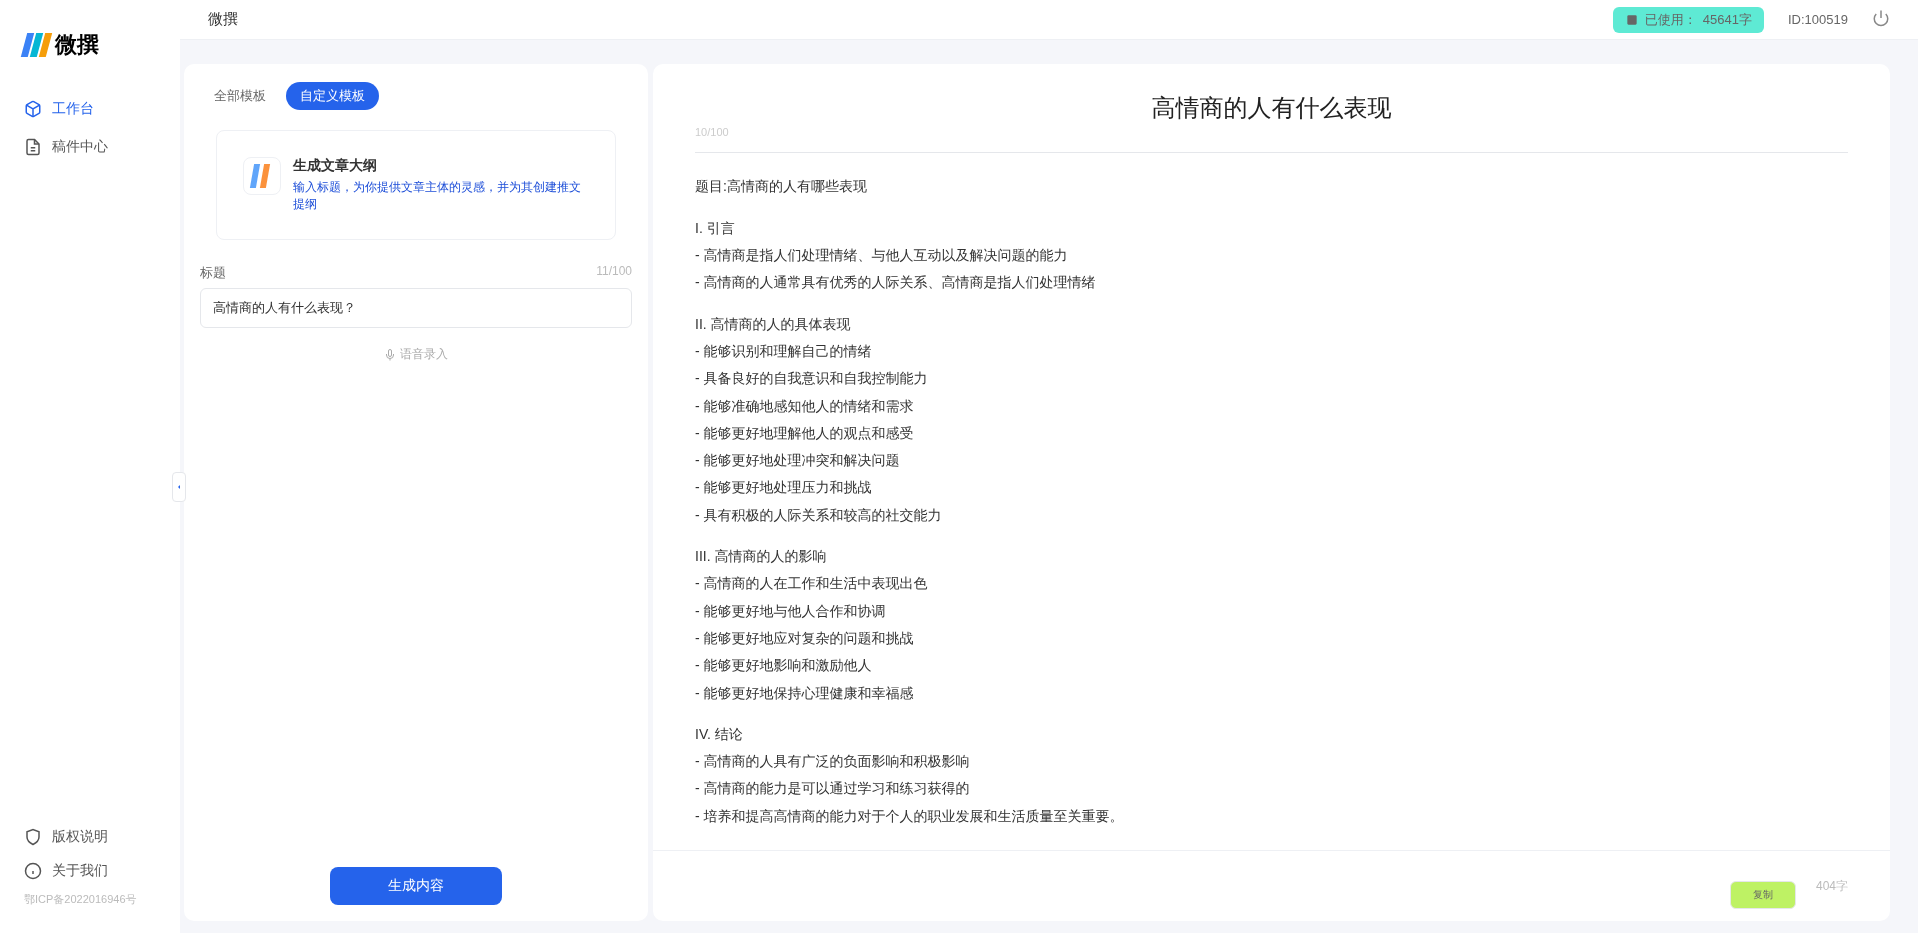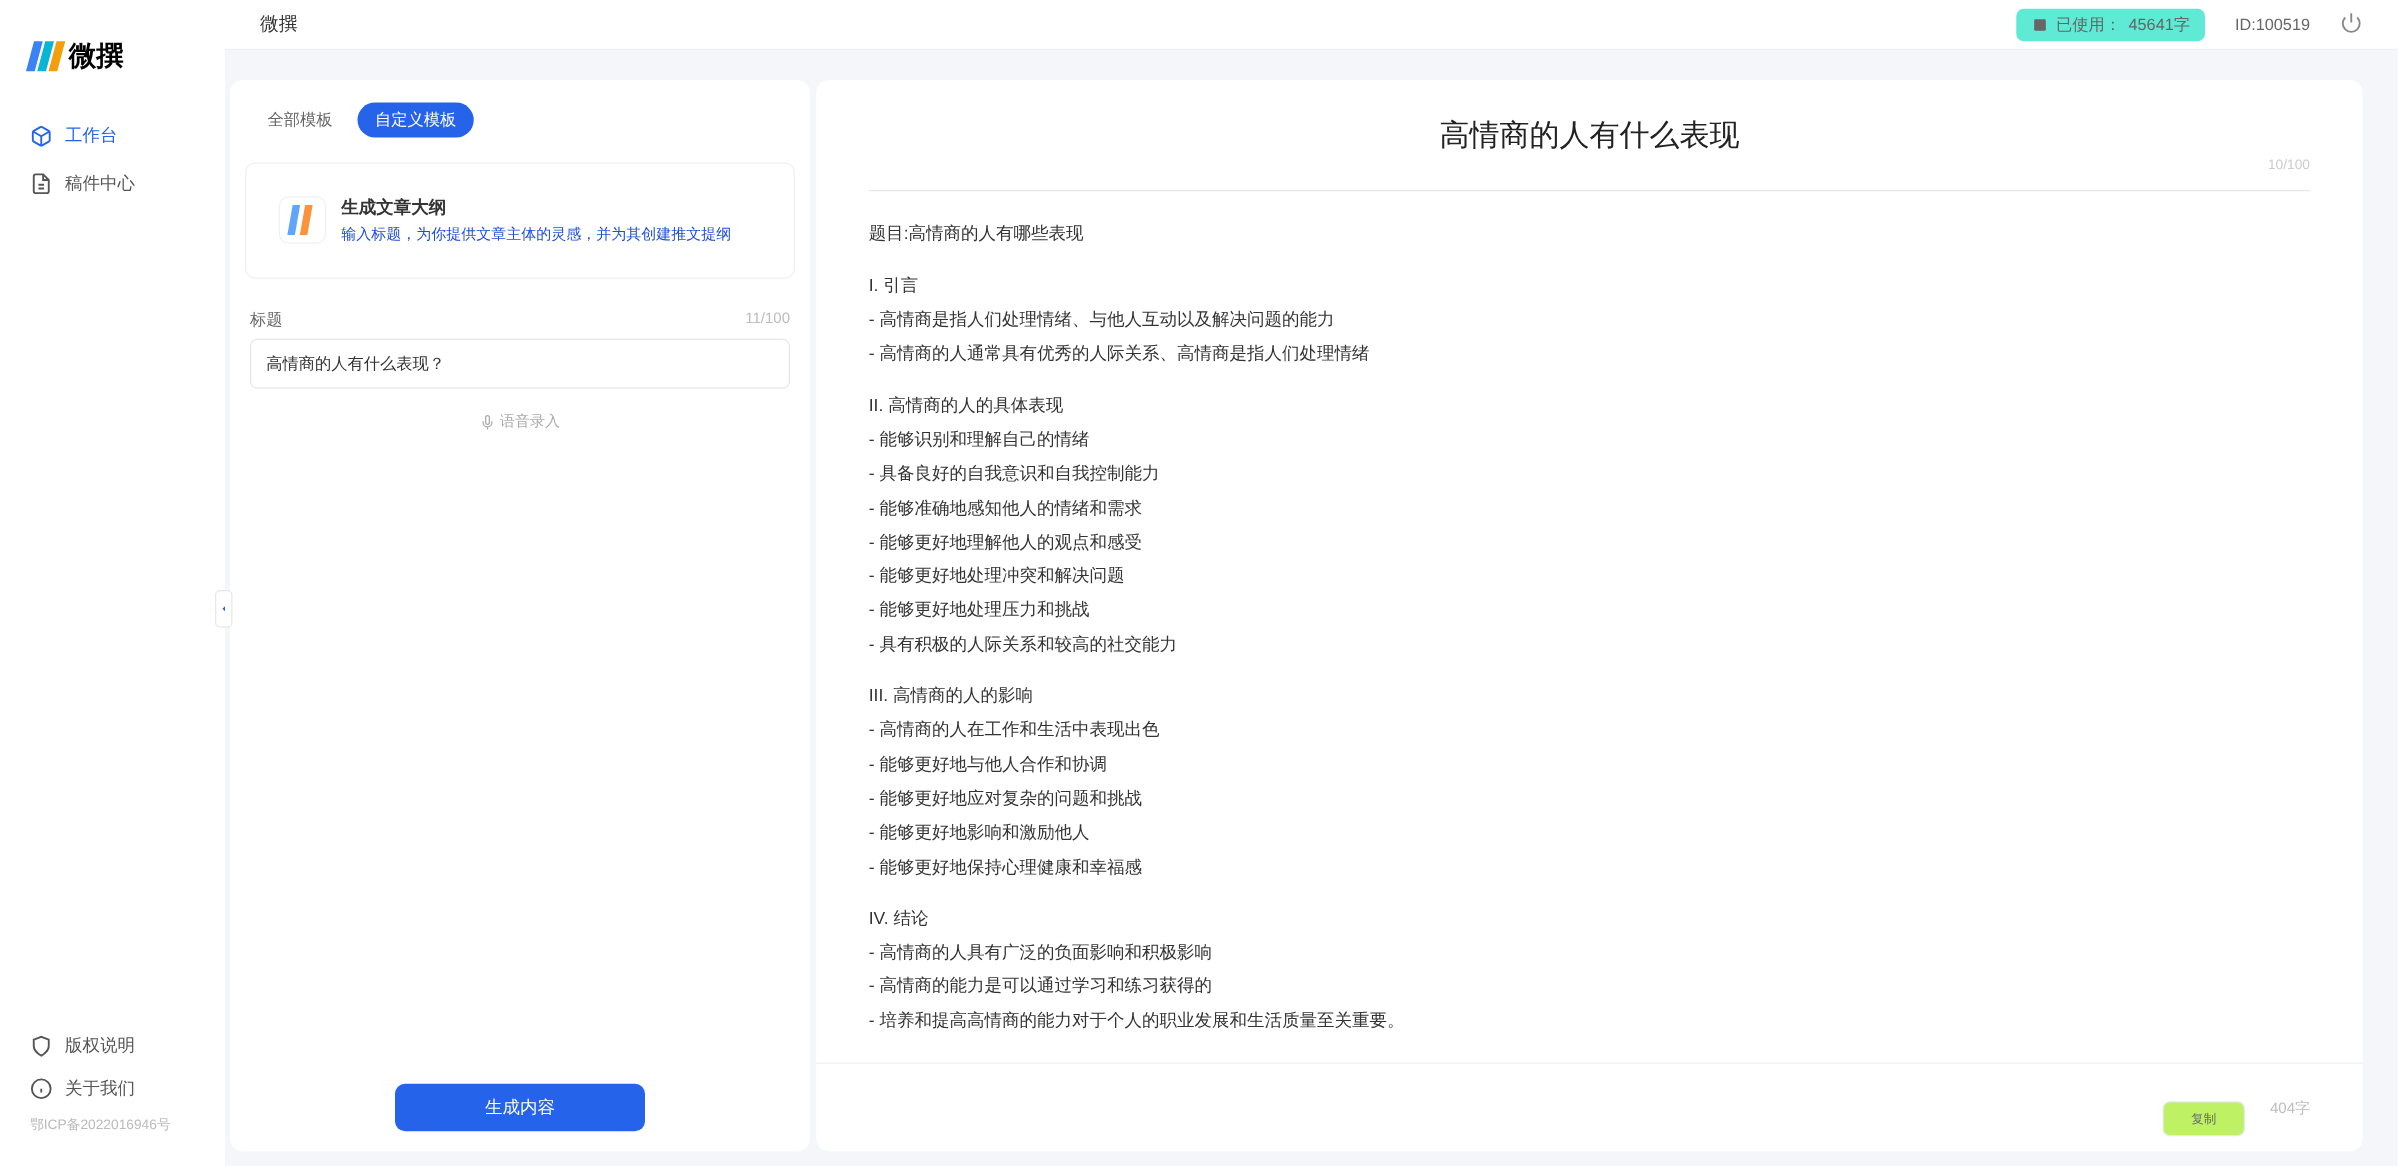--- a/index.html
+++ b/index.html
@@ -26,38 +26,38 @@
 .power-icon svg { width: 18px; height: 18px; color: #888; }
 .content { flex: 1; display: flex; gap: 5px; padding: 24px 28px 12px 0; position: relative; }
 .collapse-handle { position: absolute; left: -8px; top: 50%; transform: translateY(-50%); width: 14px; height: 30px; background: #fff; border: 1px solid #e5e7eb; border-radius: 4px; display: flex; align-items: center; justify-content: center; cursor: pointer; }
 .collapse-handle svg { width: 8px; height: 12px; color: #2563eb; }
 .panel { background: #fff; border-radius: 10px; display: flex; flex-direction: column; }
 .panel-left { width: 464px; margin-left: 4px; }
 .panel-right { flex: 1; }
 .tabs { display: flex; padding: 18px 16px 12px; gap: 6px; }
 .tab { padding: 5px 14px; font-size: 13px; border-radius: 14px; cursor: pointer; color: #666; }
 .tab.active { background: #2563eb; color: #fff; }
-.template-card { margin: 8px 12px 14px; padding: 26px; border: 1px solid #eef0f4; border-radius: 8px; display: flex; gap: 12px; }
+.template-card { margin: 8px 32px 14px; padding: 26px; border: 1px solid #eef0f4; border-radius: 8px; display: flex; gap: 12px; }
 .template-icon { width: 38px; height: 38px; border: 1px solid #eef0f4; border-radius: 8px; display: flex; align-items: center; justify-content: center; }
 .template-icon-inner { width: 20px; height: 24px; position: relative; }
 .template-icon-inner::before { content: ''; position: absolute; left: 0; width: 6px; height: 100%; background: #60a5fa; transform: skewX(-10deg); }
 .template-icon-inner::after { content: ''; position: absolute; left: 10px; width: 6px; height: 100%; background: #fb923c; transform: skewX(-10deg); }
 .template-text { flex: 1; }
 .template-title { font-size: 14px; font-weight: 600; color: #333; margin-bottom: 4px; }
 .template-desc { font-size: 12px; color: #1d4ed8; }
 .field-label { display: flex; justify-content: space-between; padding: 10px 16px 6px; font-size: 13px; color: #666; }
 .field-counter { color: #bbb; font-size: 12px; }
 .field-input { margin: 0 16px; padding: 10px 12px; border: 1px solid #e5e7eb; border-radius: 6px; font-size: 13px; color: #333; }
 .voice-input { text-align: center; padding: 18px 0; font-size: 12px; color: #aaa; display: flex; align-items: center; justify-content: center; gap: 4px; cursor: pointer; }
 .voice-input svg { width: 12px; height: 12px; }
 .panel-left-footer { margin-top: auto; padding: 16px; }
-.generate-btn { width: 200px; margin: 0 auto; display: block; padding: 10px 0; background: #2563eb; color: #fff; border: none; border-radius: 8px; font-size: 14px; cursor: pointer; }
+.generate-btn { width: 172px; margin: 0 auto; display: block; padding: 10px 0; background: #2563eb; color: #fff; border: none; border-radius: 8px; font-size: 14px; cursor: pointer; }
 .output-header { padding: 28px 42px 14px; }
 .output-title { text-align: center; font-size: 24px; font-weight: 500; color: #222; font-family: "Songti SC", serif; }
-.output-counter { text-align: right; font-size: 11px; color: #ccc; margin-top: 2px; }
+.output-counter { font-size: 11px; color: #ccc; margin-top: 2px; }
 .output-divider { height: 1px; background: #e5e7eb; margin: 0 42px; }
 .output-body { padding: 20px 42px; flex: 1; font-size: 14px; line-height: 1.95; color: #333; overflow-y: auto; }
 .output-body p { margin: 0; white-space: pre-wrap; }
 .output-body .section { margin-top: 14px; }
 .output-body .section:first-child { margin-top: 0; }
 .output-footer { border-top: 1px solid #eef0f4; padding: 12px 42px; display: flex; justify-content: flex-end; align-items: center; gap: 20px; }
 .copy-btn { padding: 6px 22px; border: 1px solid #e5e7eb; background: #bef264; border-radius: 6px; font-size: 10px; color: #666; cursor: pointer; margin-top: 18px; }
 .word-count { font-size: 12px; color: #bbb; }
 </style>
 </head>

